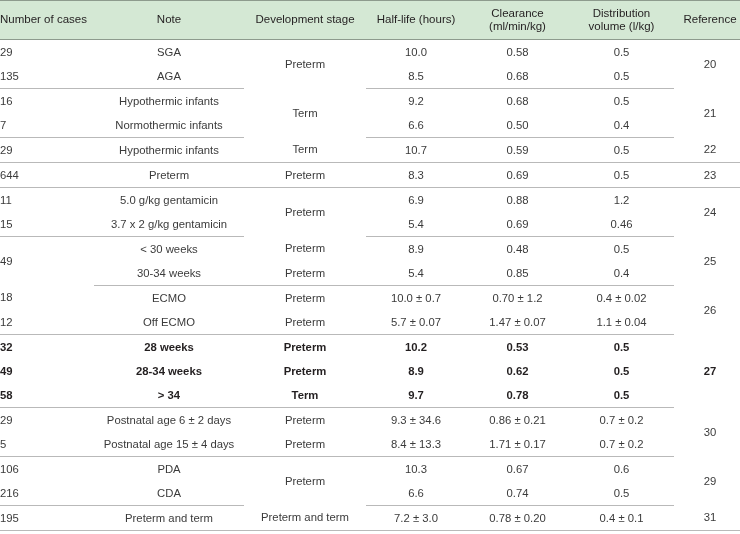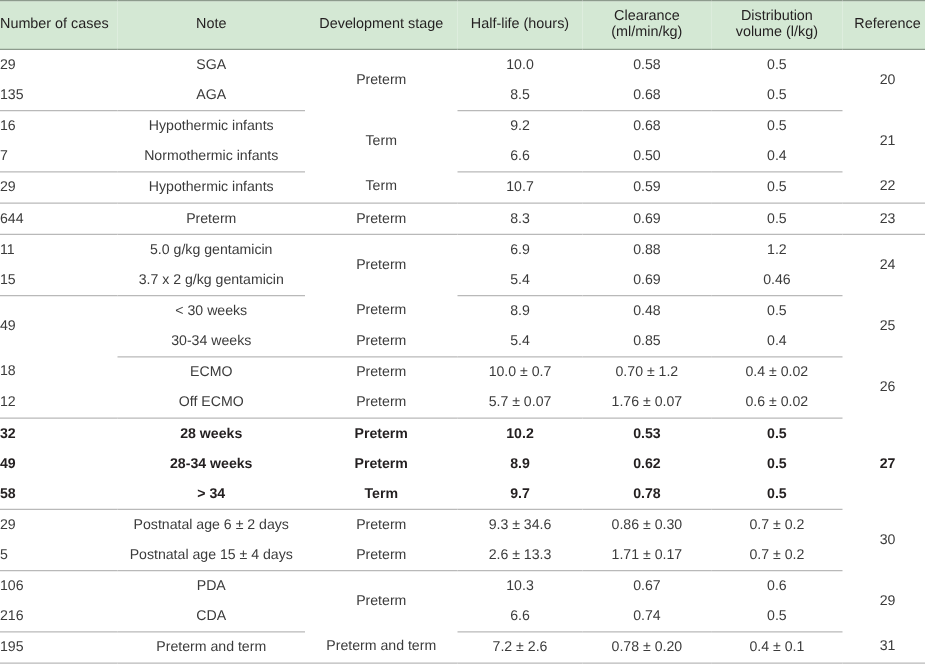--- a/index.html
+++ b/index.html
@@ -209,22 +209,22 @@
           <td>10.0 ± 0.7</td>
           <td>0.70 ± 1.2</td>
           <td>0.4 ± 0.02</td>
           <td rowspan="2" class="merged">26</td>
         </tr>
         <tr class="sep">
           <td class="c-cases">12</td>
           <td>Off ECMO</td>
           <td>Preterm</td>
           <td>5.7 ± 0.07</td>
-          <td>1.76 ± 0.07</td>
-          <td>0.6 ± 0.02</td>
+          <td>1.47 ± 0.07</td>
+          <td>1.1 ± 0.04</td>
         </tr>
         <tr class="bold-row">
           <td class="c-cases">32</td>
           <td>28 weeks</td>
           <td>Preterm</td>
           <td>10.2</td>
           <td>0.53</td>
           <td>0.5</td>
           <td rowspan="3" class="merged bold">27</td>
         </tr>
@@ -242,29 +242,29 @@
           <td>Term</td>
           <td>9.7</td>
           <td>0.78</td>
           <td>0.5</td>
         </tr>
         <tr>
           <td class="c-cases">29</td>
           <td>Postnatal age 6 ± 2 days</td>
           <td>Preterm</td>
           <td>9.3 ± 34.6</td>
-          <td>0.86 ± 0.30</td>
+          <td>0.86 ± 0.21</td>
           <td>0.7 ± 0.2</td>
           <td rowspan="2" class="merged">30</td>
         </tr>
         <tr class="sep">
           <td class="c-cases">5</td>
           <td>Postnatal age 15 ± 4 days</td>
           <td>Preterm</td>
-          <td>2.6 ± 13.3</td>
+          <td>8.4 ± 13.3</td>
           <td>1.71 ± 0.17</td>
           <td>0.7 ± 0.2</td>
         </tr>
         <tr>
           <td class="c-cases">106</td>
           <td>PDA</td>
           <td rowspan="2" class="merged">Preterm</td>
           <td>10.3</td>
           <td>0.67</td>
           <td>0.6</td>
@@ -274,21 +274,21 @@
           <td class="c-cases">216</td>
           <td>CDA</td>
           <td>6.6</td>
           <td>0.74</td>
           <td>0.5</td>
         </tr>
         <tr class="sep">
           <td class="c-cases">195</td>
           <td>Preterm and term</td>
           <td>Preterm and term</td>
-          <td>7.2 ± 2.6</td>
+          <td>7.2 ± 3.0</td>
           <td>0.78 ± 0.20</td>
           <td>0.4 ± 0.1</td>
           <td>31</td>
         </tr>
         <tr class="sep">
           <td class="c-cases">29</td>
           <td>V-A- Bypass</td>
           <td>Term</td>
           <td>10.0 ± 2.4</td>
           <td>0.16 ± 0.05 (l/h)</td>

